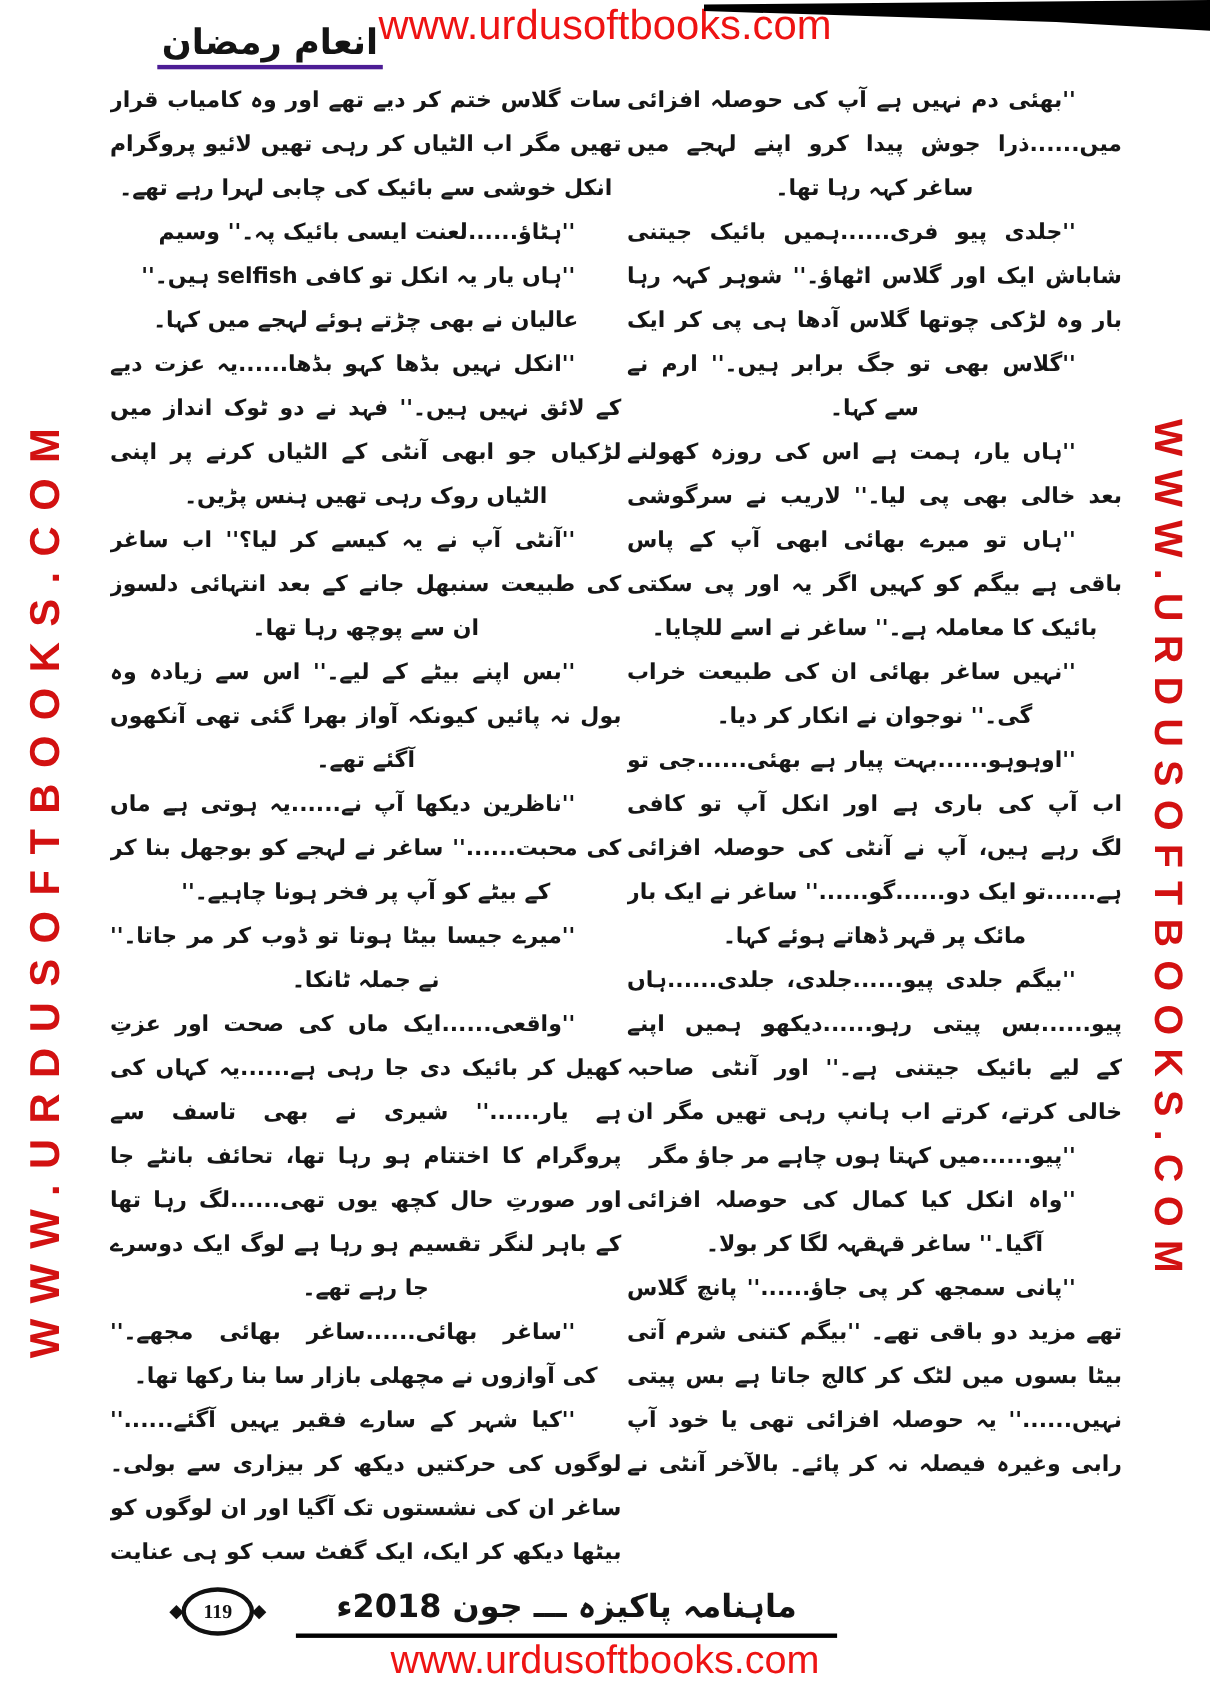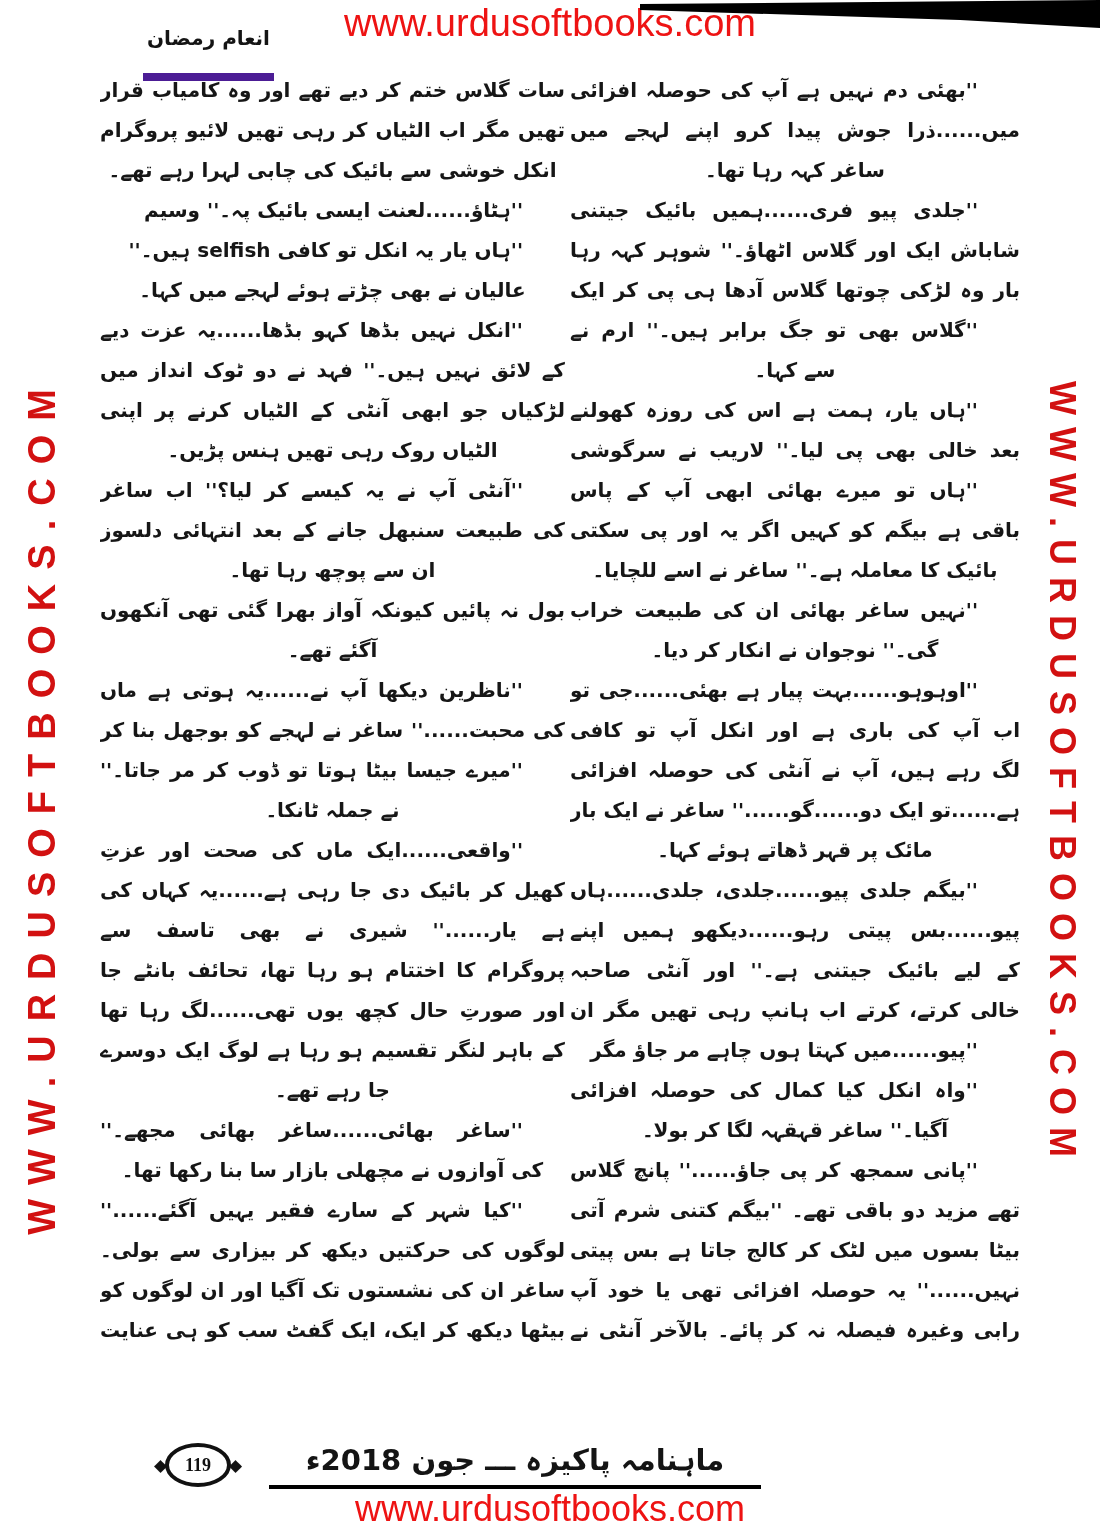--- a/index.html
+++ b/index.html
@@ -16,22 +16,22 @@
   .wm-left{width:920px;left:-418px;top:780px;transform:rotate(-90deg);
            transform-origin:center center;font-size:38px;letter-spacing:14px;}
   .wm-right{width:800px;left:662px;top:750px;transform:rotate(90deg);
             transform-origin:center center;font-size:36px;letter-spacing:12px;}
 
   
   .artifact{position:absolute;top:0;left:0;}
 
   
   .story-title{position:absolute;left:143px;top:22px;direction:rtl;
-               font-weight:700;font-size:20px;line-height:32px;
-               border-bottom:8px solid #4c1d95;padding:0 4px 19px 4px;}
+               font-weight:700;font-size:32px;line-height:32px;
+               border-bottom:4px solid #4c1d95;padding:0 4px 5px 4px;}
 
   
   .col{position:absolute;top:70px;direction:rtl;}
   .col-right{left:570px;width:450px;}
   .col-left{left:100px;width:465px;}
   .ln{height:40px;line-height:40px;font-size:20px;font-weight:700;
       overflow:hidden;color:#161616;}
   .ln.f{text-align:justify;text-align-last:justify;}
   .ln.o{text-align:justify;text-align-last:justify;padding-right:42px;}
   .ln.e{text-align:center;}
@@ -100,24 +100,26 @@
     <div class="ln oe">''ہٹاؤ......لعنت ایسی بائیک پہ۔'' وسیم غصے سے بولا۔</div>
     <div class="ln oe">''ہاں یار یہ انکل تو کافی selfish ہیں۔''</div>
     <div class="ln e">عالیان نے بھی چڑتے ہوئے لہجے میں کہا۔</div>
     <div class="ln o">''انکل نہیں بڈھا کہو بڈھا......یہ عزت دیے</div>
     <div class="ln f">کے لائق نہیں ہیں۔'' فہد نے دو ٹوک انداز میں کہا تو</div>
     <div class="ln f">لڑکیاں جو ابھی آنٹی کے الٹیاں کرنے پر اپنی</div>
     <div class="ln e">الٹیاں روک رہی تھیں ہنس پڑیں۔</div>
     <div class="ln o">''آنٹی آپ نے یہ کیسے کر لیا؟'' اب ساغر آنٹی</div>
     <div class="ln f">کی طبیعت سنبھل جانے کے بعد انتہائی دلسوز لہجے میں</div>
     <div class="ln e">ان سے پوچھ رہا تھا۔</div>
+    <div class="ln o">''بس اپنے بیٹے کے لیے۔'' اس سے زیادہ وہ</div>
     <div class="ln f">بول نہ پائیں کیونکہ آواز بھرا گئی تھی آنکھوں میں آنسو</div>
     <div class="ln e">آگئے تھے۔</div>
     <div class="ln o">''ناظرین دیکھا آپ نے......یہ ہوتی ہے ماں</div>
     <div class="ln f">کی محبت......'' ساغر نے لہجے کو بوجھل بنا کر کہا۔ ''آپ</div>
+    <div class="ln e">کے بیٹے کو آپ پر فخر ہونا چاہیے۔''</div>
     <div class="ln o">''میرے جیسا بیٹا ہوتا تو ڈوب کر مر جاتا۔'' فہد</div>
     <div class="ln e">نے جملہ ٹانکا۔</div>
     <div class="ln o">''واقعی......ایک ماں کی صحت اور عزتِ نفس سے</div>
     <div class="ln f">کھیل کر بائیک دی جا رہی ہے......یہ کہاں کی انسانیت</div>
     <div class="ln f">ہے یار......'' شیری نے بھی تاسف سے کہا......اب</div>
     <div class="ln f">پروگرام کا اختتام ہو رہا تھا، تحائف بانٹے جا رہے تھے</div>
     <div class="ln f">اور صورتِ حال کچھ یوں تھی......لگ رہا تھا کہ کسی مزار</div>
     <div class="ln f">کے باہر لنگر تقسیم ہو رہا ہے لوگ ایک دوسرے پر گرے</div>
     <div class="ln e">جا رہے تھے۔</div>
     <div class="ln o">''ساغر بھائی......ساغر بھائی مجھے۔'' لوگوں</div>

